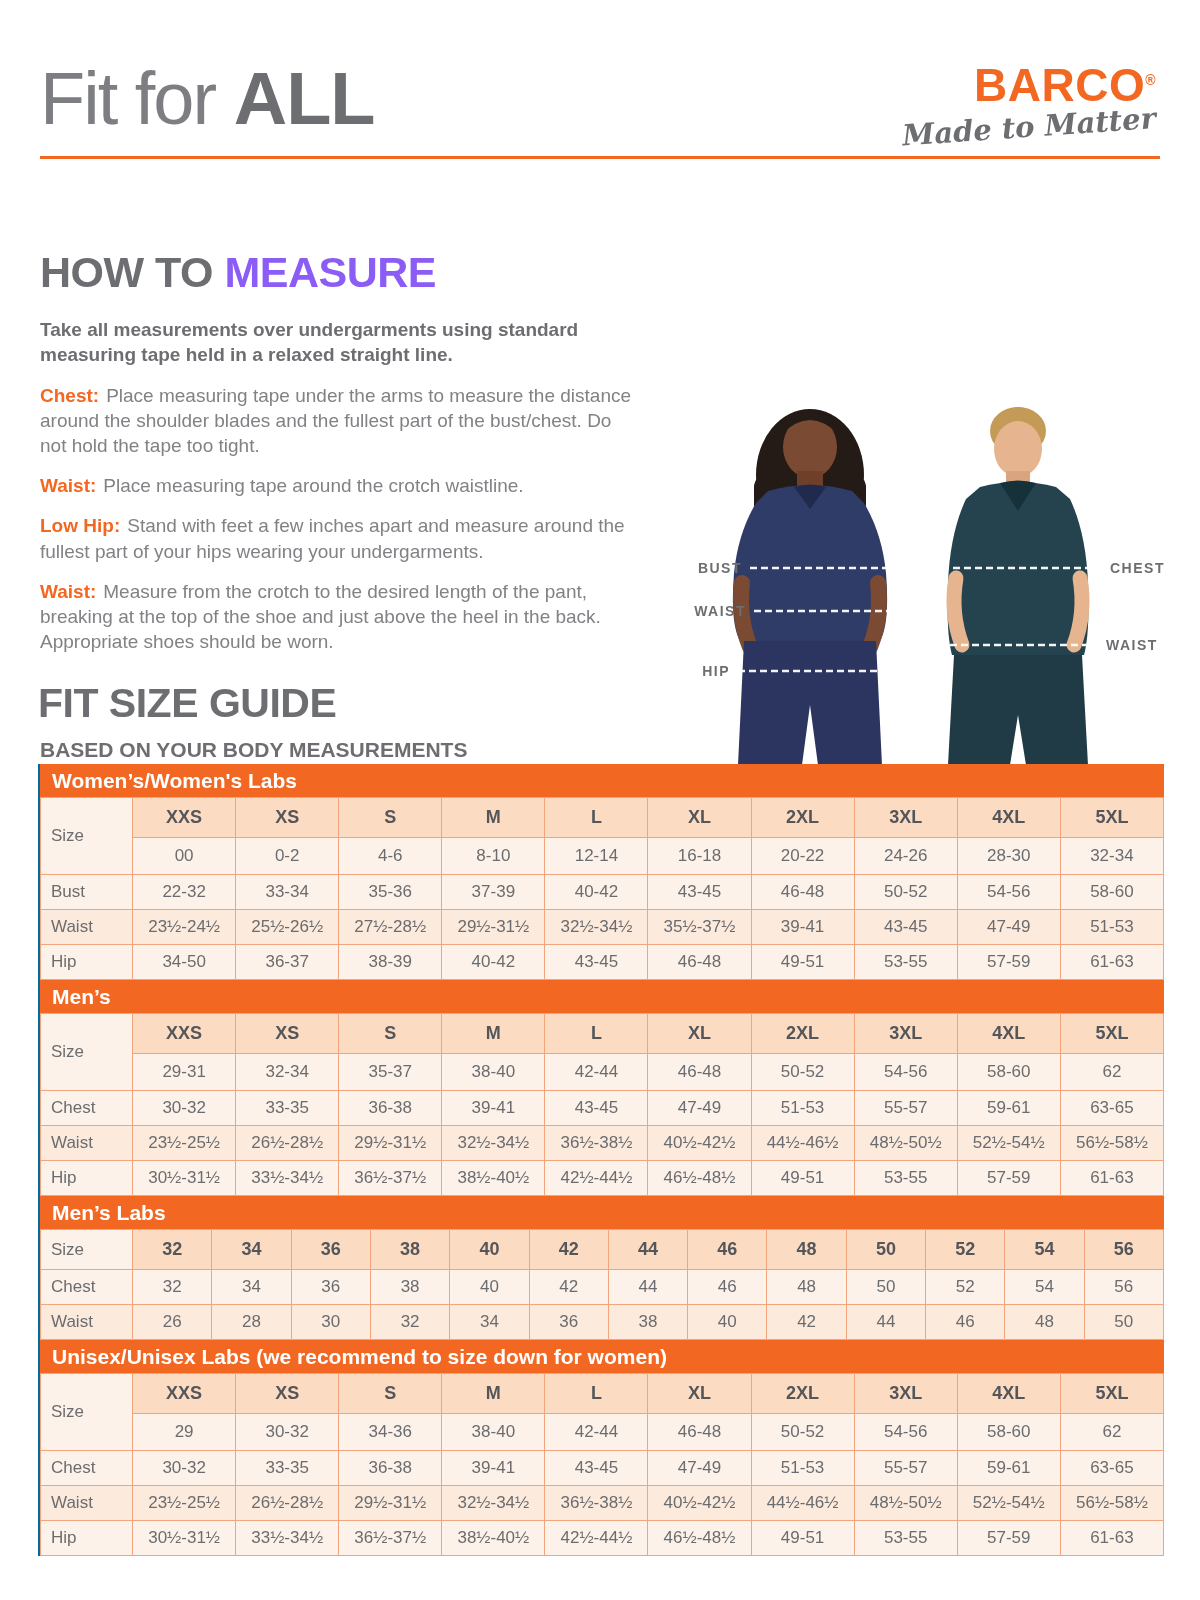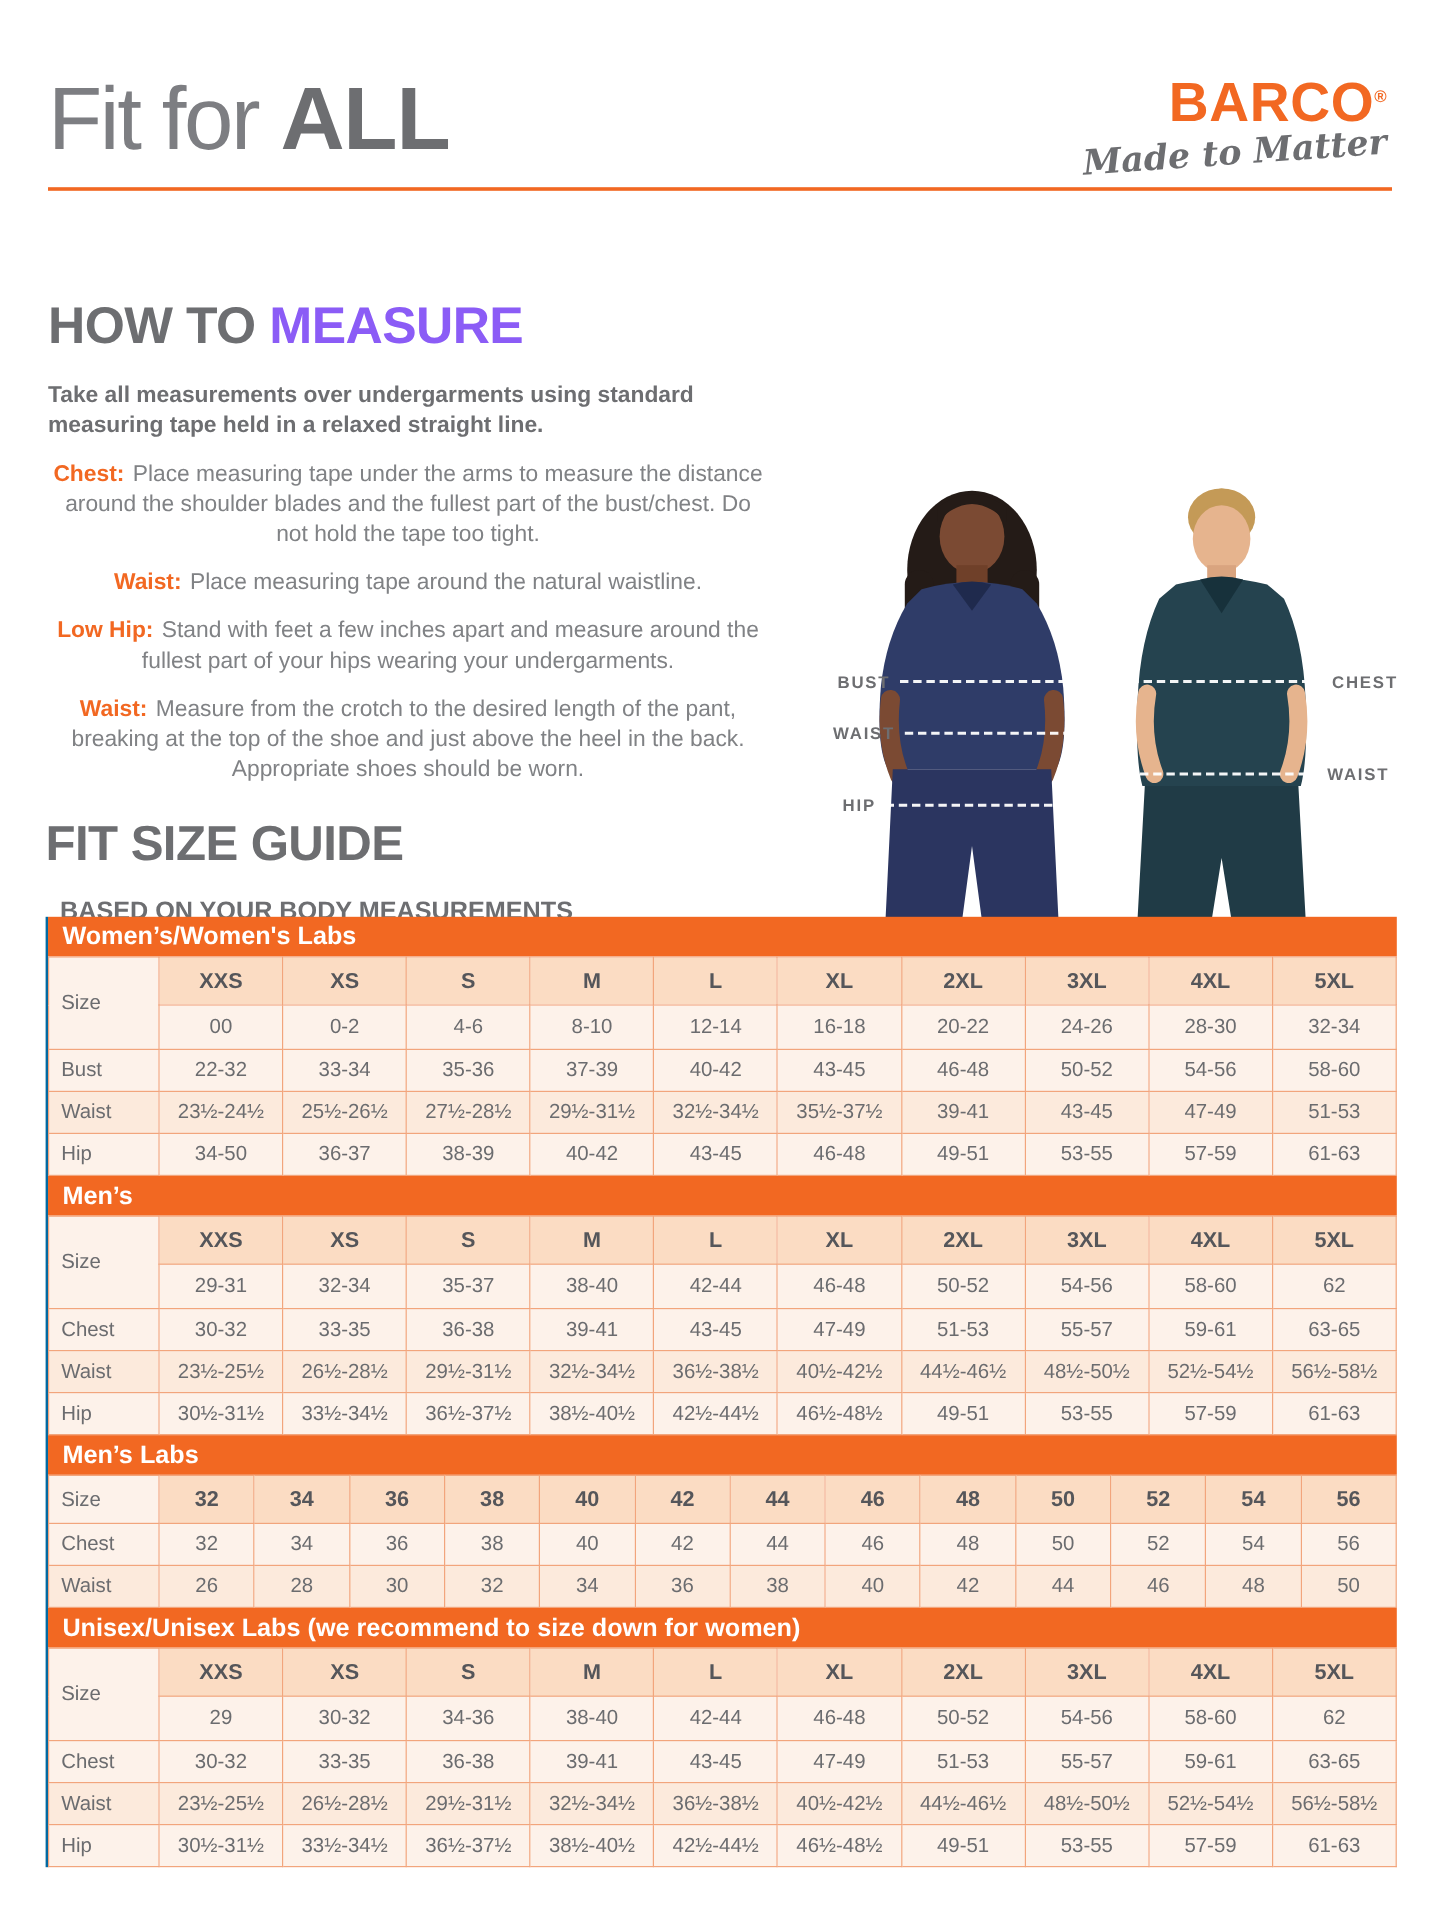--- a/index.html
+++ b/index.html
@@ -16,33 +16,33 @@
   .logo .reg{font-size:14px;vertical-align:super;color:#F26822;font-weight:bold;}
   .logo .tagline{font-family:"DejaVu Serif", serif;font-style:italic;font-weight:bold;
                  font-size:29px;color:#6d6e71;margin-top:2px;transform:rotate(-4deg);}
   .rule{position:absolute;left:40px;top:156px;width:1120px;height:3px;background:#F26822;}
 
   
   .howto{position:absolute;left:40px;top:248px;width:600px;}
   .howto h2{margin:0 0 20px 0;font-size:43px;letter-spacing:-0.5px;color:#6d6e71;}
   .howto h2 .accent{color:#8b5cf6;}
   .howto .intro{font-weight:bold;color:#6d6e71;font-size:19px;line-height:1.32;margin:0 0 16px 0;}
-  .howto p.item{color:#808285;font-size:19px;line-height:1.32;margin:0 0 15px 0;text-align:center;}
+  .howto p.item{color:#808285;font-size:19px;line-height:1.32;margin:0 0 15px 0;}
   .howto p.item .lbl{color:#F26822;font-weight:bold;margin-right:7px;}
 
   
   .figure{position:absolute;left:650px;top:383px;width:550px;height:382px;}
   .figlbl{font-family:"Liberation Sans", sans-serif;font-size:14px;font-weight:bold;
           fill:#6d6e71;letter-spacing:1.5px;}
 
   
   .fitsize{position:absolute;left:38px;top:680px;font-size:41px;font-weight:bold;
            color:#6d6e71;letter-spacing:-0.5px;margin:0;}
   .based{position:absolute;left:38px;top:736px;font-size:21px;font-weight:bold;
-         color:#6d6e71;margin:12px;}
+         color:#6d6e71;margin:2px;}
   .tables{position:absolute;left:38px;top:764px;width:1124px;border-left:2px solid #0369a1;}
   .band{background:#F26822;color:#ffffff;font-weight:bold;font-size:21px;
         padding:5px 0 5px 12px;line-height:1.1;}
   table.size-table{border-collapse:collapse;width:100%;table-layout:fixed;
                    font-size:17px;color:#6b6c6f;}
   table.size-table td{border:1px solid #F2A57C;text-align:center;padding:7px 2px;
                       background:#FDF2EA;overflow:hidden;white-space:nowrap;}
   table.size-table td.lab{text-align:left;padding-left:10px;}
   table.size-table td.hd{font-weight:bold;color:#55565a;background:#FBDCC3;
                          font-size:18px;padding:9px 2px;}
@@ -61,21 +61,21 @@
     <div class="brand"><span>BARCO</span><span class="reg">®</span></div>
     <div class="tagline">Made to Matter</div>
   </div>
   <div class="rule"></div>
 
   <div class="howto">
     <h2><span>HOW TO </span><span class="accent">MEASURE</span></h2>
     <p class="intro">Take all measurements over undergarments using standard measuring tape held in a relaxed straight line.</p>
     <div id="measure-items">
         <p class="item"><span class="lbl">Chest:</span><span>Place measuring tape under the arms to measure the distance around the shoulder blades and the fullest part of the bust/chest. Do not hold the tape too tight.</span></p>
-        <p class="item"><span class="lbl">Waist:</span><span>Place measuring tape around the natural waistline.</span></p>
+        <p class="item"><span class="lbl">Waist:</span><span>Place measuring tape around the crotch waistline.</span></p>
         <p class="item"><span class="lbl">Low Hip:</span><span>Stand with feet a few inches apart and measure around the fullest part of your hips wearing your undergarments.</span></p>
         <p class="item"><span class="lbl">Waist:</span><span>Measure from the crotch to the desired length of the pant, breaking at the top of the shoe and just above the heel in the back. Appropriate shoes should be worn.</span></p>
       </div>
   </div>
 
   <div class="figure">
     <svg viewBox="0 0 550 382" width="550" height="382">
 
       <g>
         <ellipse cx="160" cy="92" rx="54" ry="66" fill="#241b17"></ellipse>

